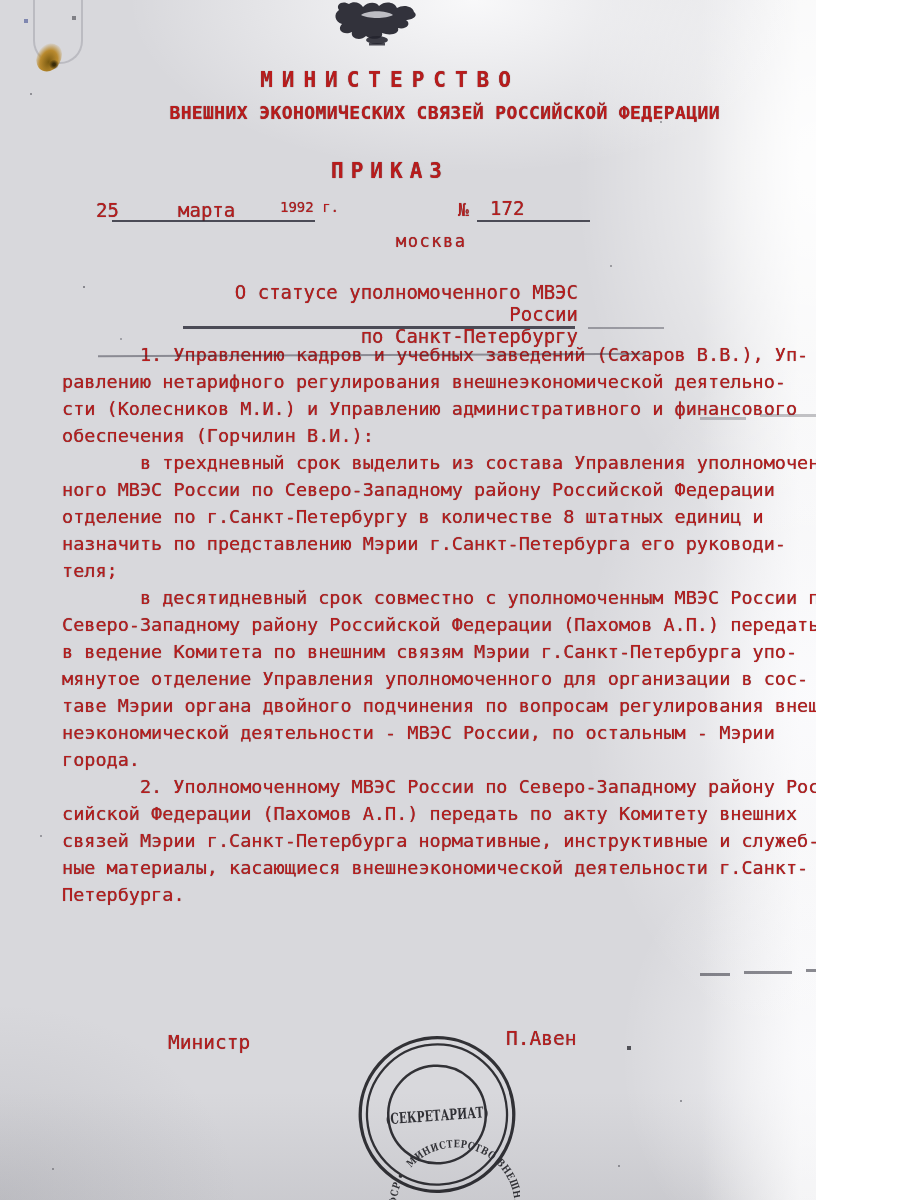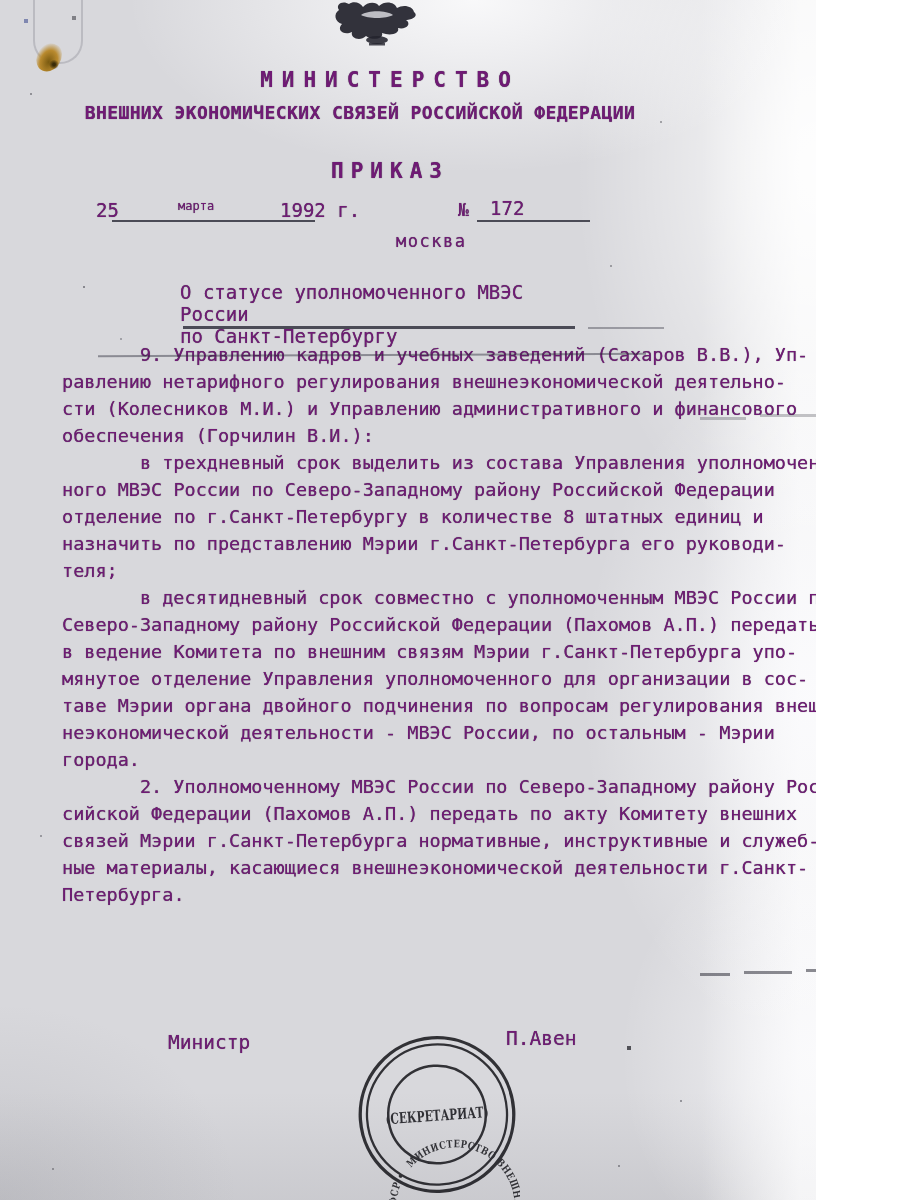--- a/index.html
+++ b/index.html
@@ -2,51 +2,51 @@
 <html><head>
 <meta charset="utf-8">
 <style>
   html,body{margin:0;padding:0;}
   .page{
     position:relative;
     width:816px;height:1200px;
     overflow:hidden;
     background-color:#d8d8dc;
     font-family:"DejaVu Sans Mono","Liberation Mono",monospace;
-    color:#701a75;
+    color:#b91c1c;
   }
   .wash{position:absolute;inset:0;pointer-events:none;
     background:
       radial-gradient(ellipse 480px 240px at 58% 0%, rgba(252,252,253,0.9), transparent 72%),
       radial-gradient(ellipse 320px 520px at 100% 14%, rgba(255,255,255,0.85), transparent 75%),
       radial-gradient(ellipse 300px 460px at 99% 58%, rgba(252,252,254,0.8), transparent 75%),
       radial-gradient(ellipse 260px 300px at 100% 88%, rgba(252,252,254,0.7), transparent 75%),
       linear-gradient(90deg, transparent 86%, rgba(255,255,255,0.75) 98%),
       radial-gradient(ellipse 340px 280px at 0% 100%, rgba(110,110,118,0.16), transparent 70%),
       linear-gradient(0deg, rgba(120,120,128,0.14) 0%, transparent 9%);
   }
   .txt{position:absolute;white-space:pre;text-shadow:0 0 0.7px rgba(43,43,51,0.85);}
   .ministry{position:absolute;left:0;top:68px;width:780px;text-align:center;
     font-size:21px;font-weight:bold;letter-spacing:9px;text-shadow:0 0 0.8px rgba(43,43,51,0.9);}
-  .ministry-sub{position:absolute;left:0;top:102px;width:720px;text-align:center;
+  .ministry-sub{position:absolute;left:0;top:102px;width:720px;text-align:right;
     font-size:18px;font-weight:bold;letter-spacing:0.4px;text-shadow:0 0 0.8px rgba(43,43,51,0.9);}
   .prikaz{position:absolute;left:0;top:159px;width:780px;text-align:center;
     font-size:21px;font-weight:bold;letter-spacing:7px;text-shadow:0 0 0.8px rgba(43,43,51,0.9);}
   
   .d-day{left:96px;top:199px;font-size:19px;}
-  .d-month{left:178px;top:199px;font-size:12px;text-align:right;}
-  .d-year{left:280px;top:199px;font-size:19px;}
+  .d-month{left:178px;top:199px;font-size:19px;text-align:right;}
+  .d-year{left:280px;top:199px;font-size:14px;}
   .d-usign{left:458px;top:199px;font-size:18px;}
   .d-num{left:490px;top:197px;font-size:19px;text-align:right;}
   .rule{position:absolute;height:2px;background:rgba(40,40,52,0.8);}
   .rule-date{left:112px;top:220px;width:203px;}
   .rule-num{left:477px;top:220px;width:113px;}
   .city{left:396px;top:231px;font-size:17px;letter-spacing:1.5px;}
   
-  .subject{position:absolute;left:180px;top:281px;width:398px;text-align:left;
+  .subject{position:absolute;left:180px;top:281px;width:398px;text-align:right;
     font-size:19px;line-height:22px;text-shadow:0 0 0.7px rgba(43,43,51,0.85);}
   .rule-subject{left:183px;top:326px;width:392px;height:3px;}
   .rule-subject2{left:588px;top:327px;width:76px;opacity:0.45;}
   
   .body-text{position:absolute;left:62px;top:341px;width:800px;
     font-size:18.5px;line-height:27px;}
   .body-text p{margin:0;white-space:pre-line;text-shadow:0 0 0.7px rgba(43,43,51,0.85);}
   .ind5{text-indent:5ch;}
   .ind7{text-indent:7ch;}
   .strike{position:absolute;left:98px;top:354px;width:548px;height:2px;
@@ -121,21 +121,21 @@
   <span class="txt city">москва</span>
 
   <div class="subject">
     <div>О статусе уполномоченного МВЭС России</div>
     <div>по Санкт-Петербургу</div>
   </div>
   <div class="rule rule-subject"></div>
   <div class="rule rule-subject2"></div>
 
   <div class="body-text">
-    <p class="ind7">9. Управлению кадров и учебных заведений (Сахаров В.В.), Уп-
+    <p class="ind7">1. Управлению кадров и учебных заведений (Сахаров В.В.), Уп-
 равлению нетарифного регулирования внешнеэкономической деятельно-
 сти (Колесников М.И.) и Управлению административного и финансового
 обеспечения (Горчилин В.И.):</p>
     <p class="ind7">в трехдневный срок выделить из состава Управления уполномочен-
 ного МВЭС России по Северо-Западному району Российской Федерации
 отделение по г.Санкт-Петербургу в количестве 8 штатных единиц и
 назначить по представлению Мэрии г.Санкт-Петербурга его руководи-
 теля;</p>
     <p class="ind7">в десятидневный срок совместно с уполномоченным МВЭС России по
 Северо-Западному району Российской Федерации (Пахомов А.П.) передать

